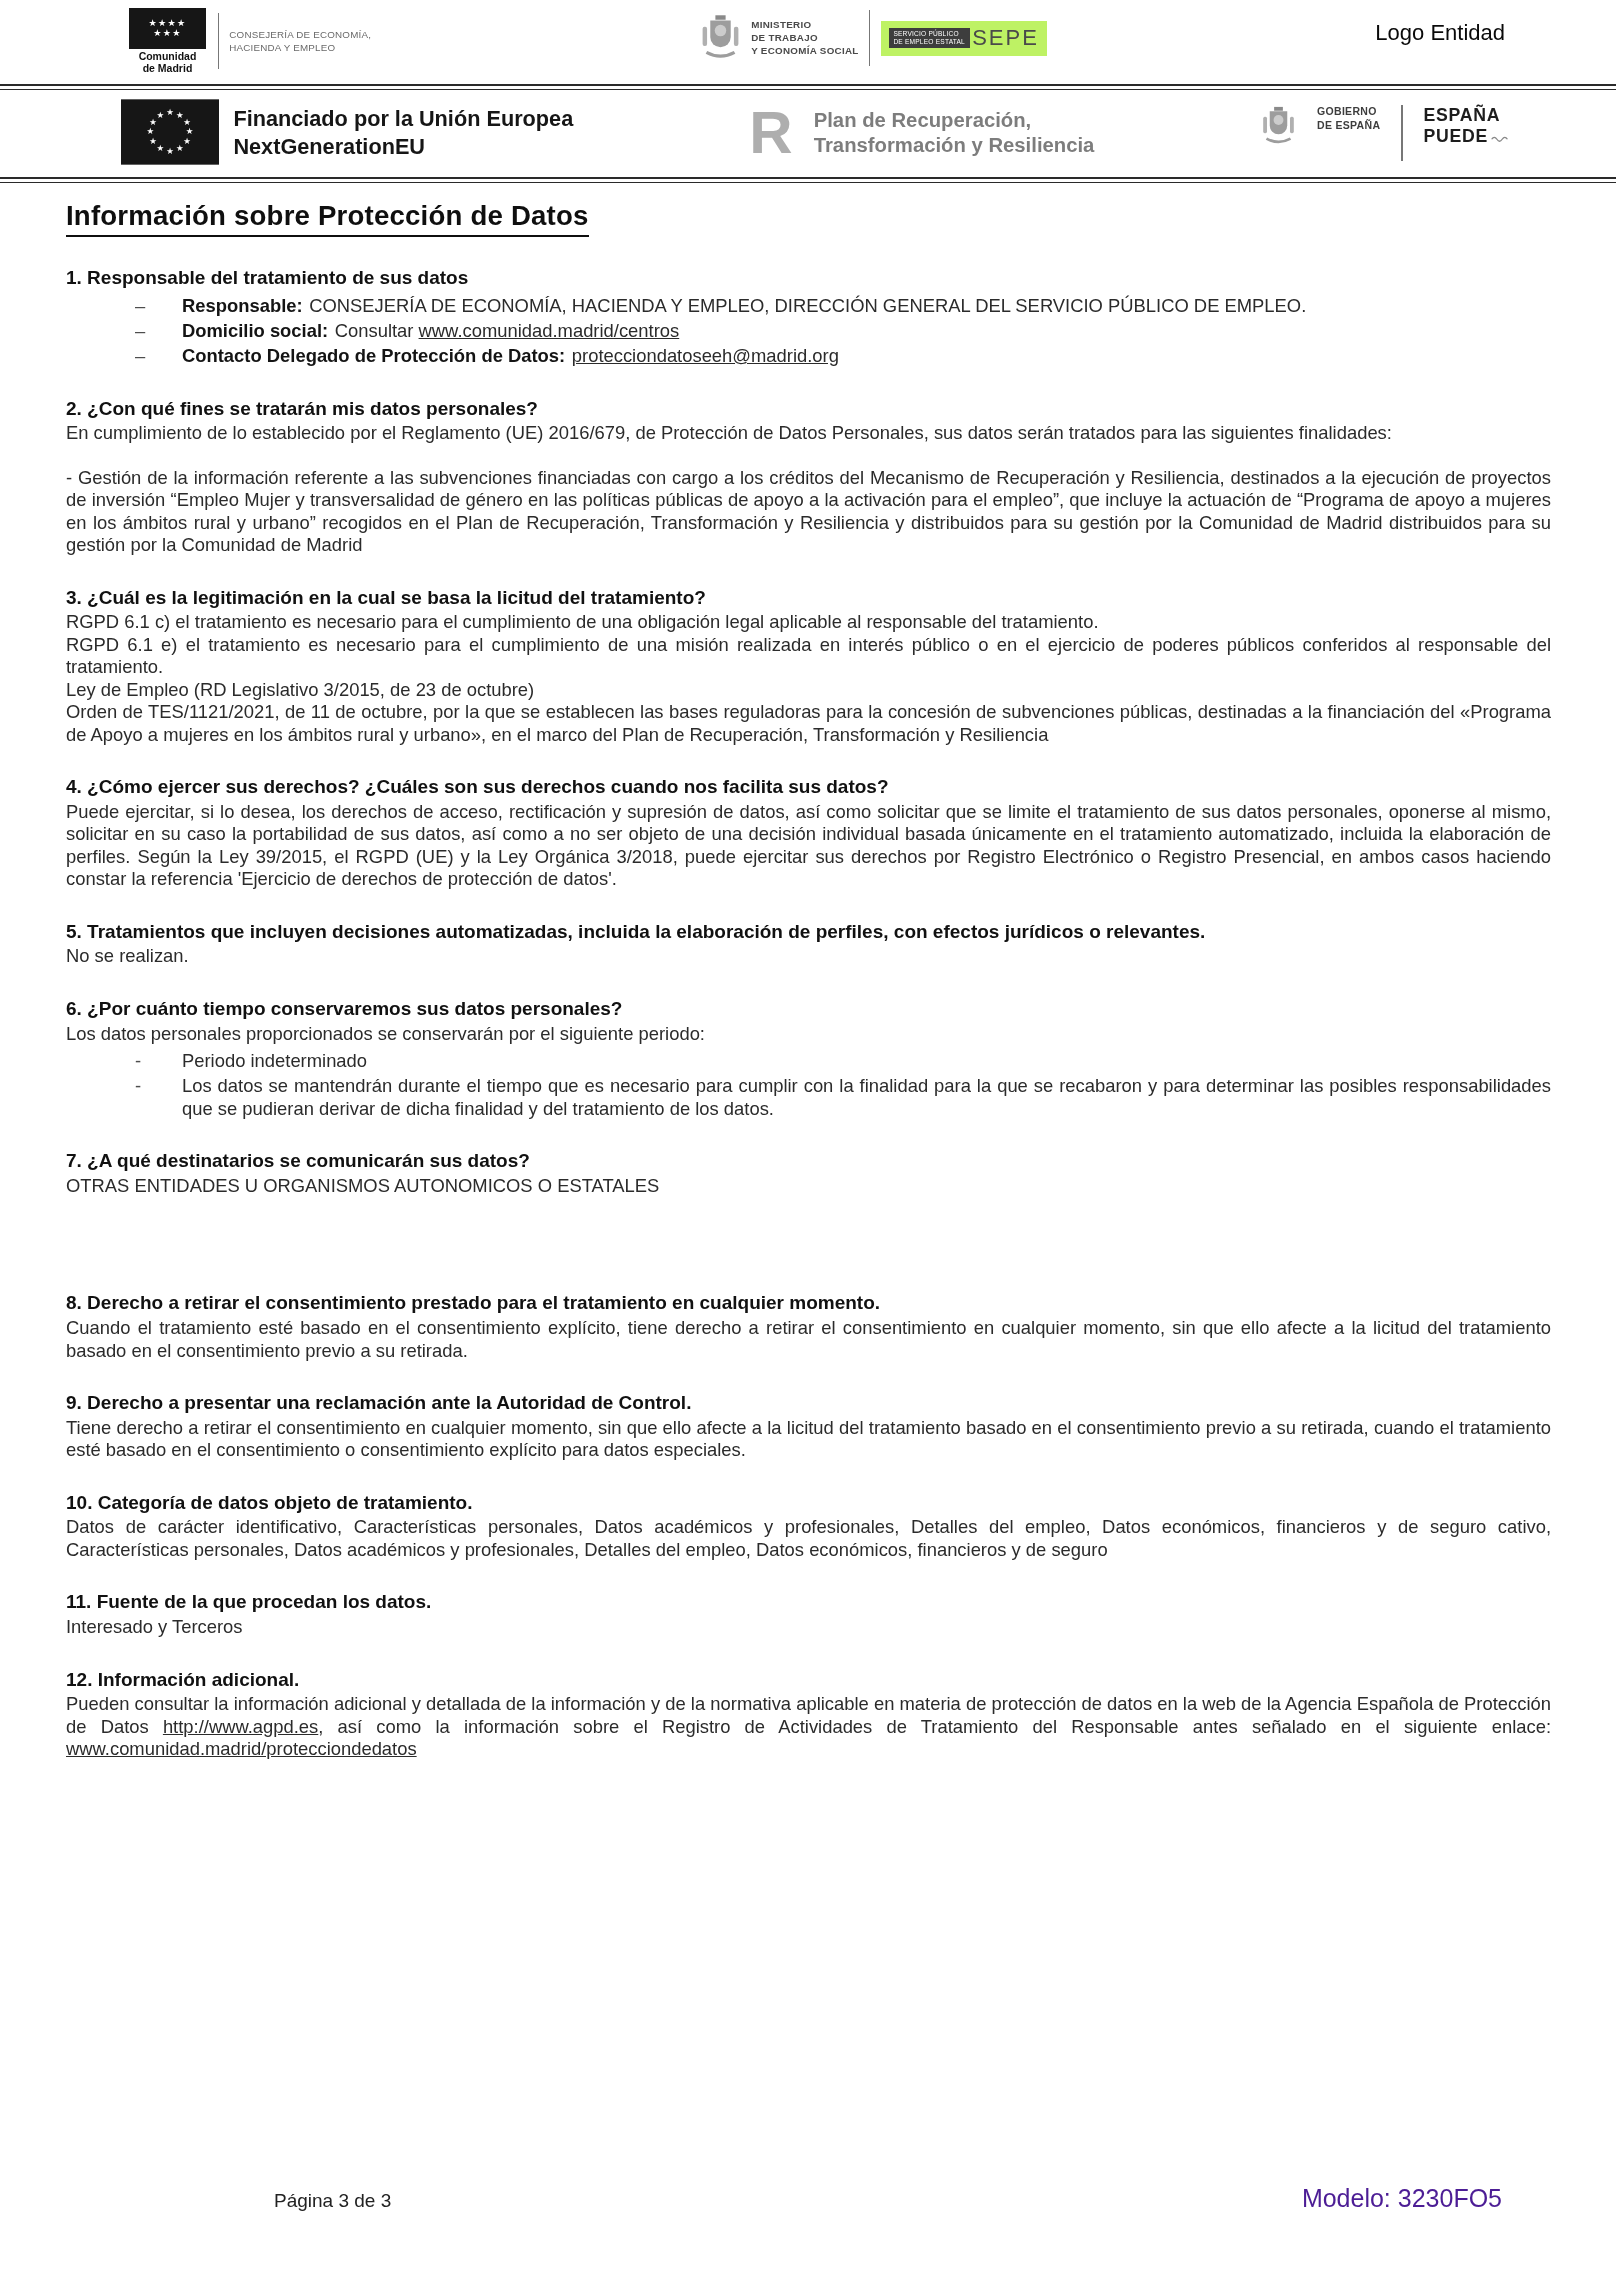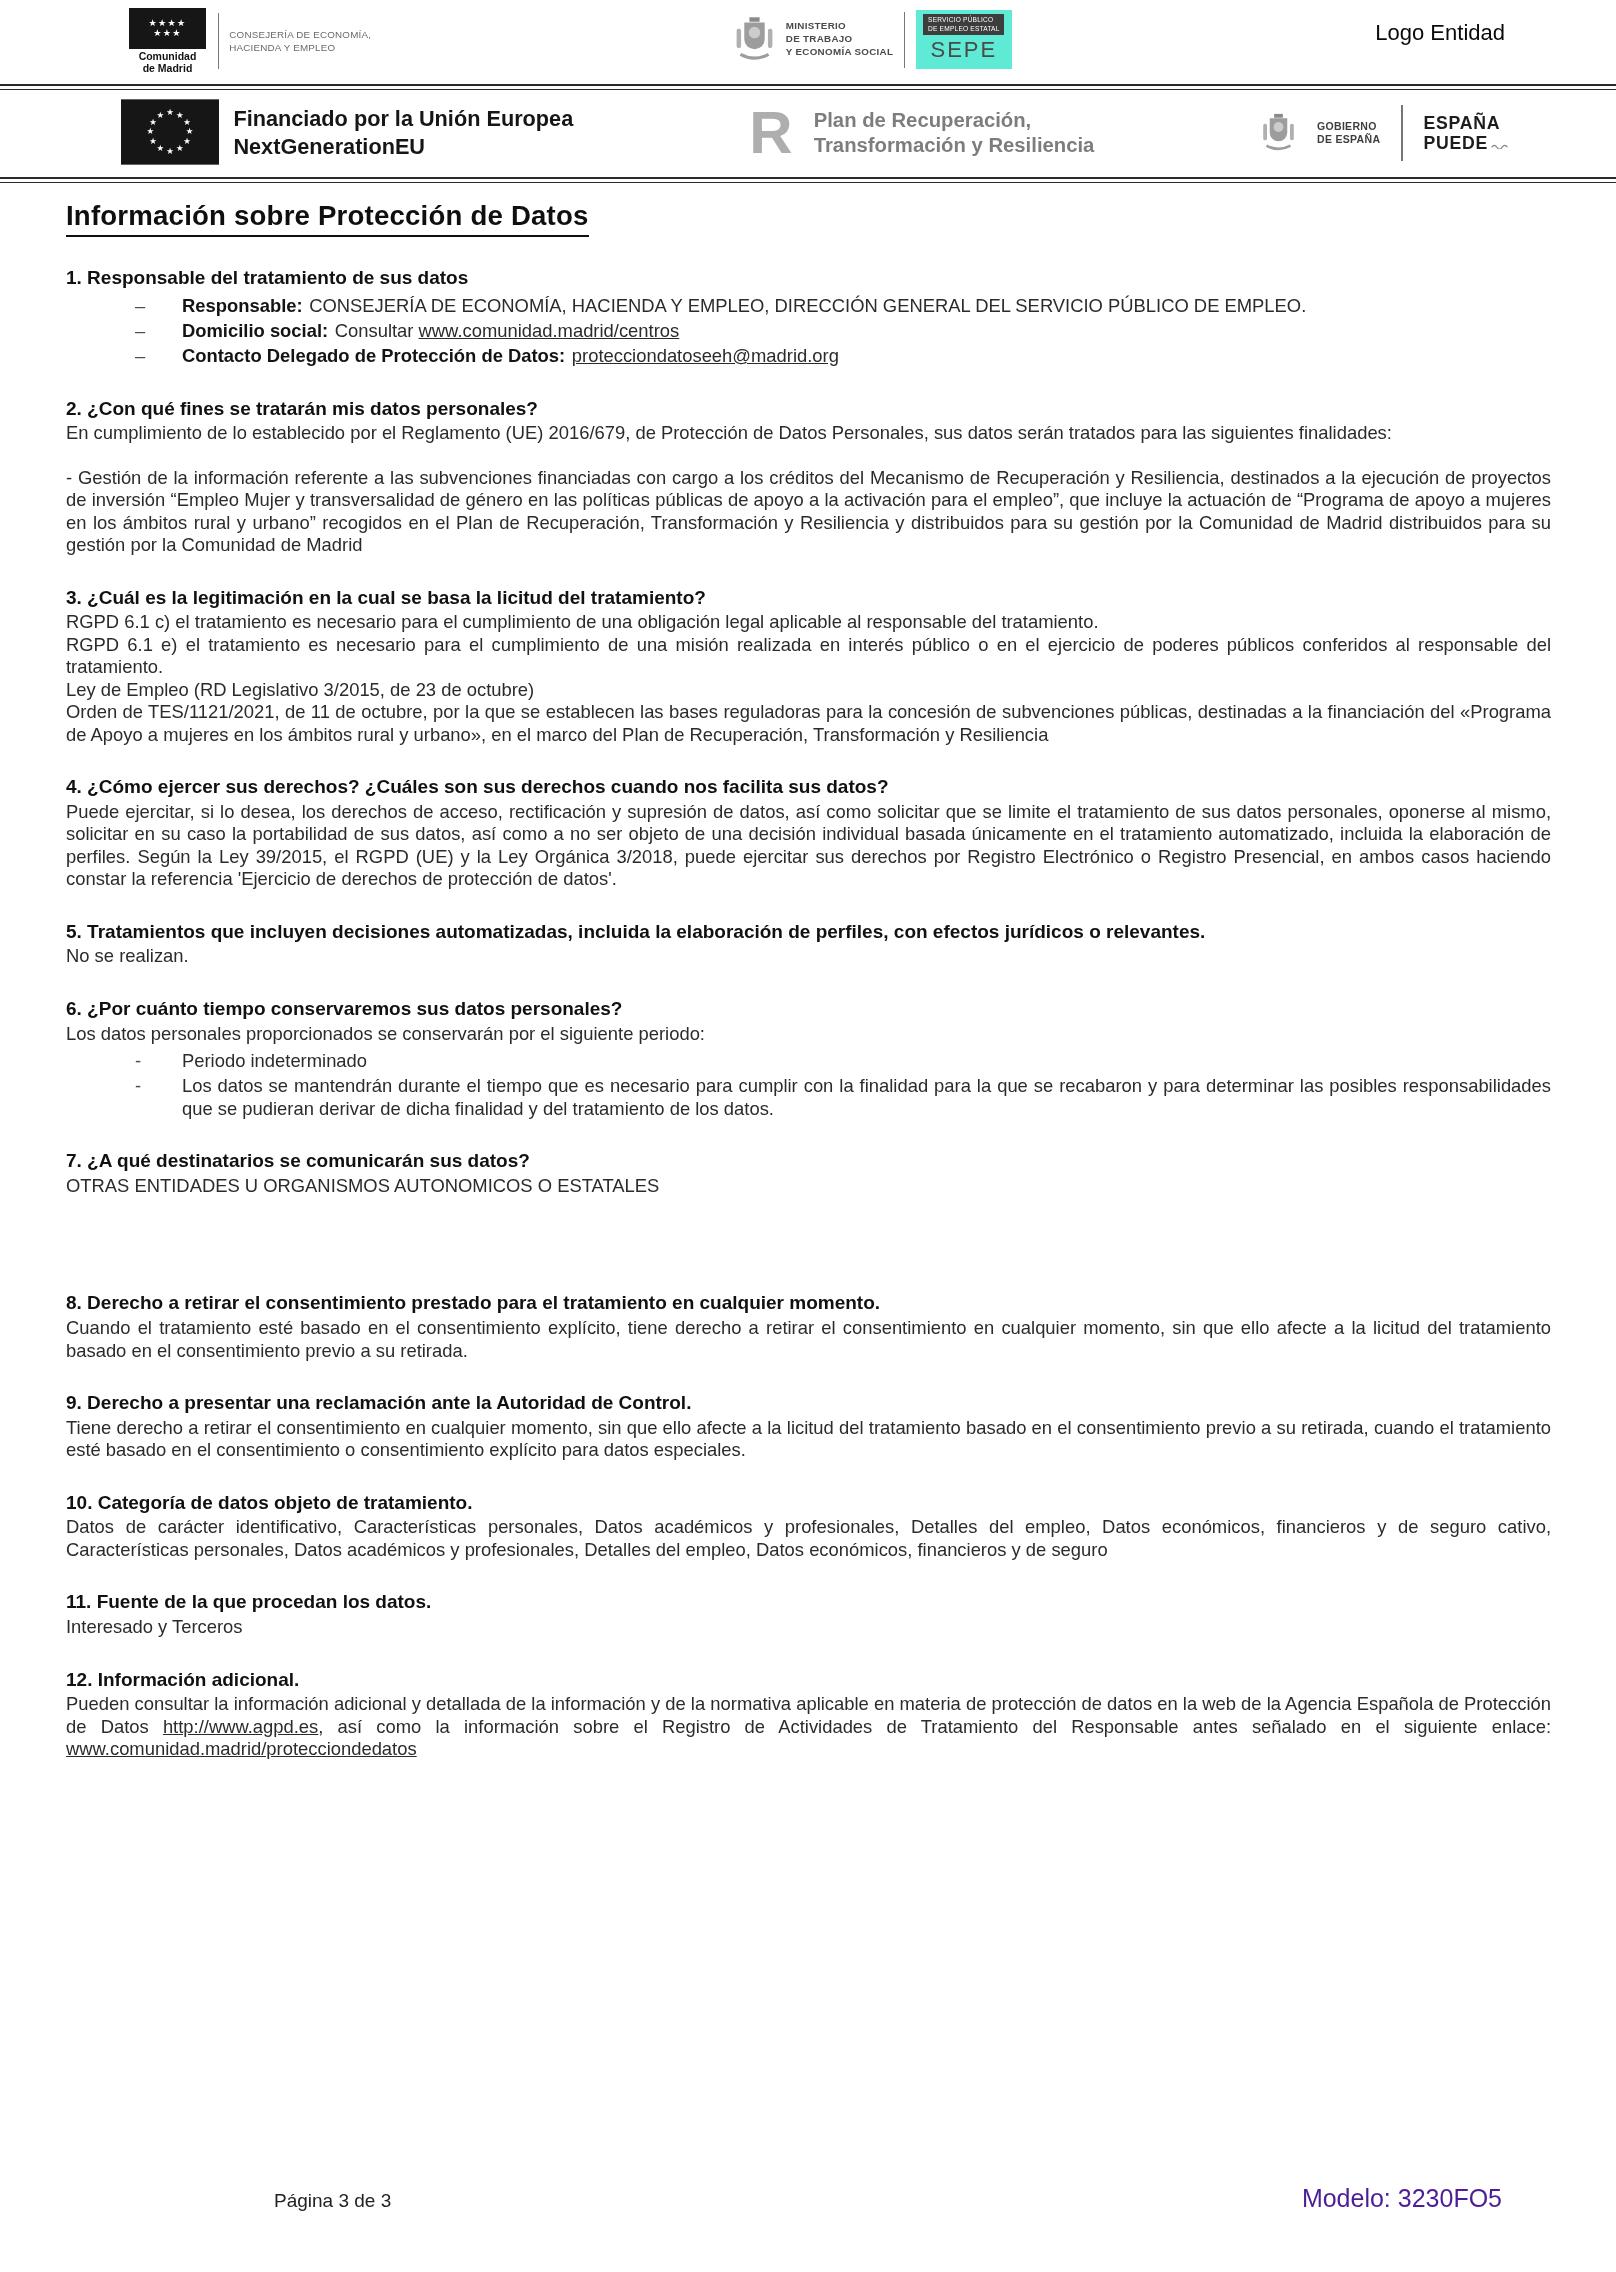--- a/index.html
+++ b/index.html
@@ -22,40 +22,40 @@
     width:77px; height:41px; background:#161616; color:#fff;
     display:flex; flex-direction:column; align-items:center; justify-content:center;
     font-size:9.2px; line-height:1.15; letter-spacing:1.3px;
   }
   .cm-name { font-size:10.5px; font-weight:bold; color:#111; text-align:center; line-height:1.1; margin-top:2.6px; }
   .vsep { width:1.3px; background:#777; height:56px; flex:none; }
   .cm-dept { font-size:9.8px; color:#6a6a6a; line-height:1.35; letter-spacing:0.2px; }
 
   .hdr-center { display:flex; align-items:center; gap:10.5px; margin-top:2.6px; }
   .min-text { font-size:9.8px; font-weight:600; color:#4a4a4a; line-height:1.3; letter-spacing:0.3px; }
-  .sepe { background:#5eead4; padding:3.9px 7.9px 5.2px; display:flex; flex-direction:column; align-items:center; gap:2.6px; }
+  .sepe { background:#bef264; padding:3.9px 7.9px 5.2px; display:flex; flex-direction:row; align-items:center; gap:2.6px; }
   .sepe-bar { background:#3d3d3d; color:#fff; font-size:6.6px; line-height:1.25; padding:2px 4.6px; text-align:left; letter-spacing:0.2px; }
   .sepe-name { font-size:22px; color:#4a4a4a; letter-spacing:2px; font-weight:500; }
 
   .entity-logo { font-size:22px; color:#0a0a0a; margin-top:11.8px; }
 
   .banner {
     display:flex; justify-content:space-between; align-items:center;
     padding:9.2px 108px 9.2px 121px; height:87px;
   }
   .eu-block { display:flex; align-items:center; gap:14.4px; }
   .eu-flag { flex:none; }
   .eu-text { font-size:21.7px; font-weight:bold; color:#161616; line-height:1.3; }
 
   .prtr-block { display:flex; align-items:center; gap:11.8px; }
   .prtr-logo { width:62px; height:62px; display:flex; align-items:center; justify-content:center; }
   .prtr-r { font-size:60px; font-weight:bold; color:#aeaeae; line-height:.9; }
   .prtr-text { font-size:20.3px; font-weight:bold; color:#7d7d7d; line-height:1.25; }
 
-  .gob-block { display:flex; align-items:center; gap:21px; }
+  .gob-block { display:flex; align-items:flex-start; gap:21px; }
   .gob-text { font-size:10.5px; font-weight:bold; color:#3d3d3d; line-height:1.25; letter-spacing:0.3px; }
   .esp-block { font-size:17.7px; font-weight:bold; color:#1d1d1d; line-height:1.15; letter-spacing:0.7px; }
   .esp-wave { margin-left:2.6px; }
 
   
   .content { padding:0 66px; }
   .doc-title {
     display:inline-block; margin-top:17px;
     font-size:27.6px; font-weight:bold; color:#0f0f0f;
     border-bottom:2.6px solid #0f0f0f; padding-bottom:3.3px; letter-spacing:0.2px;

